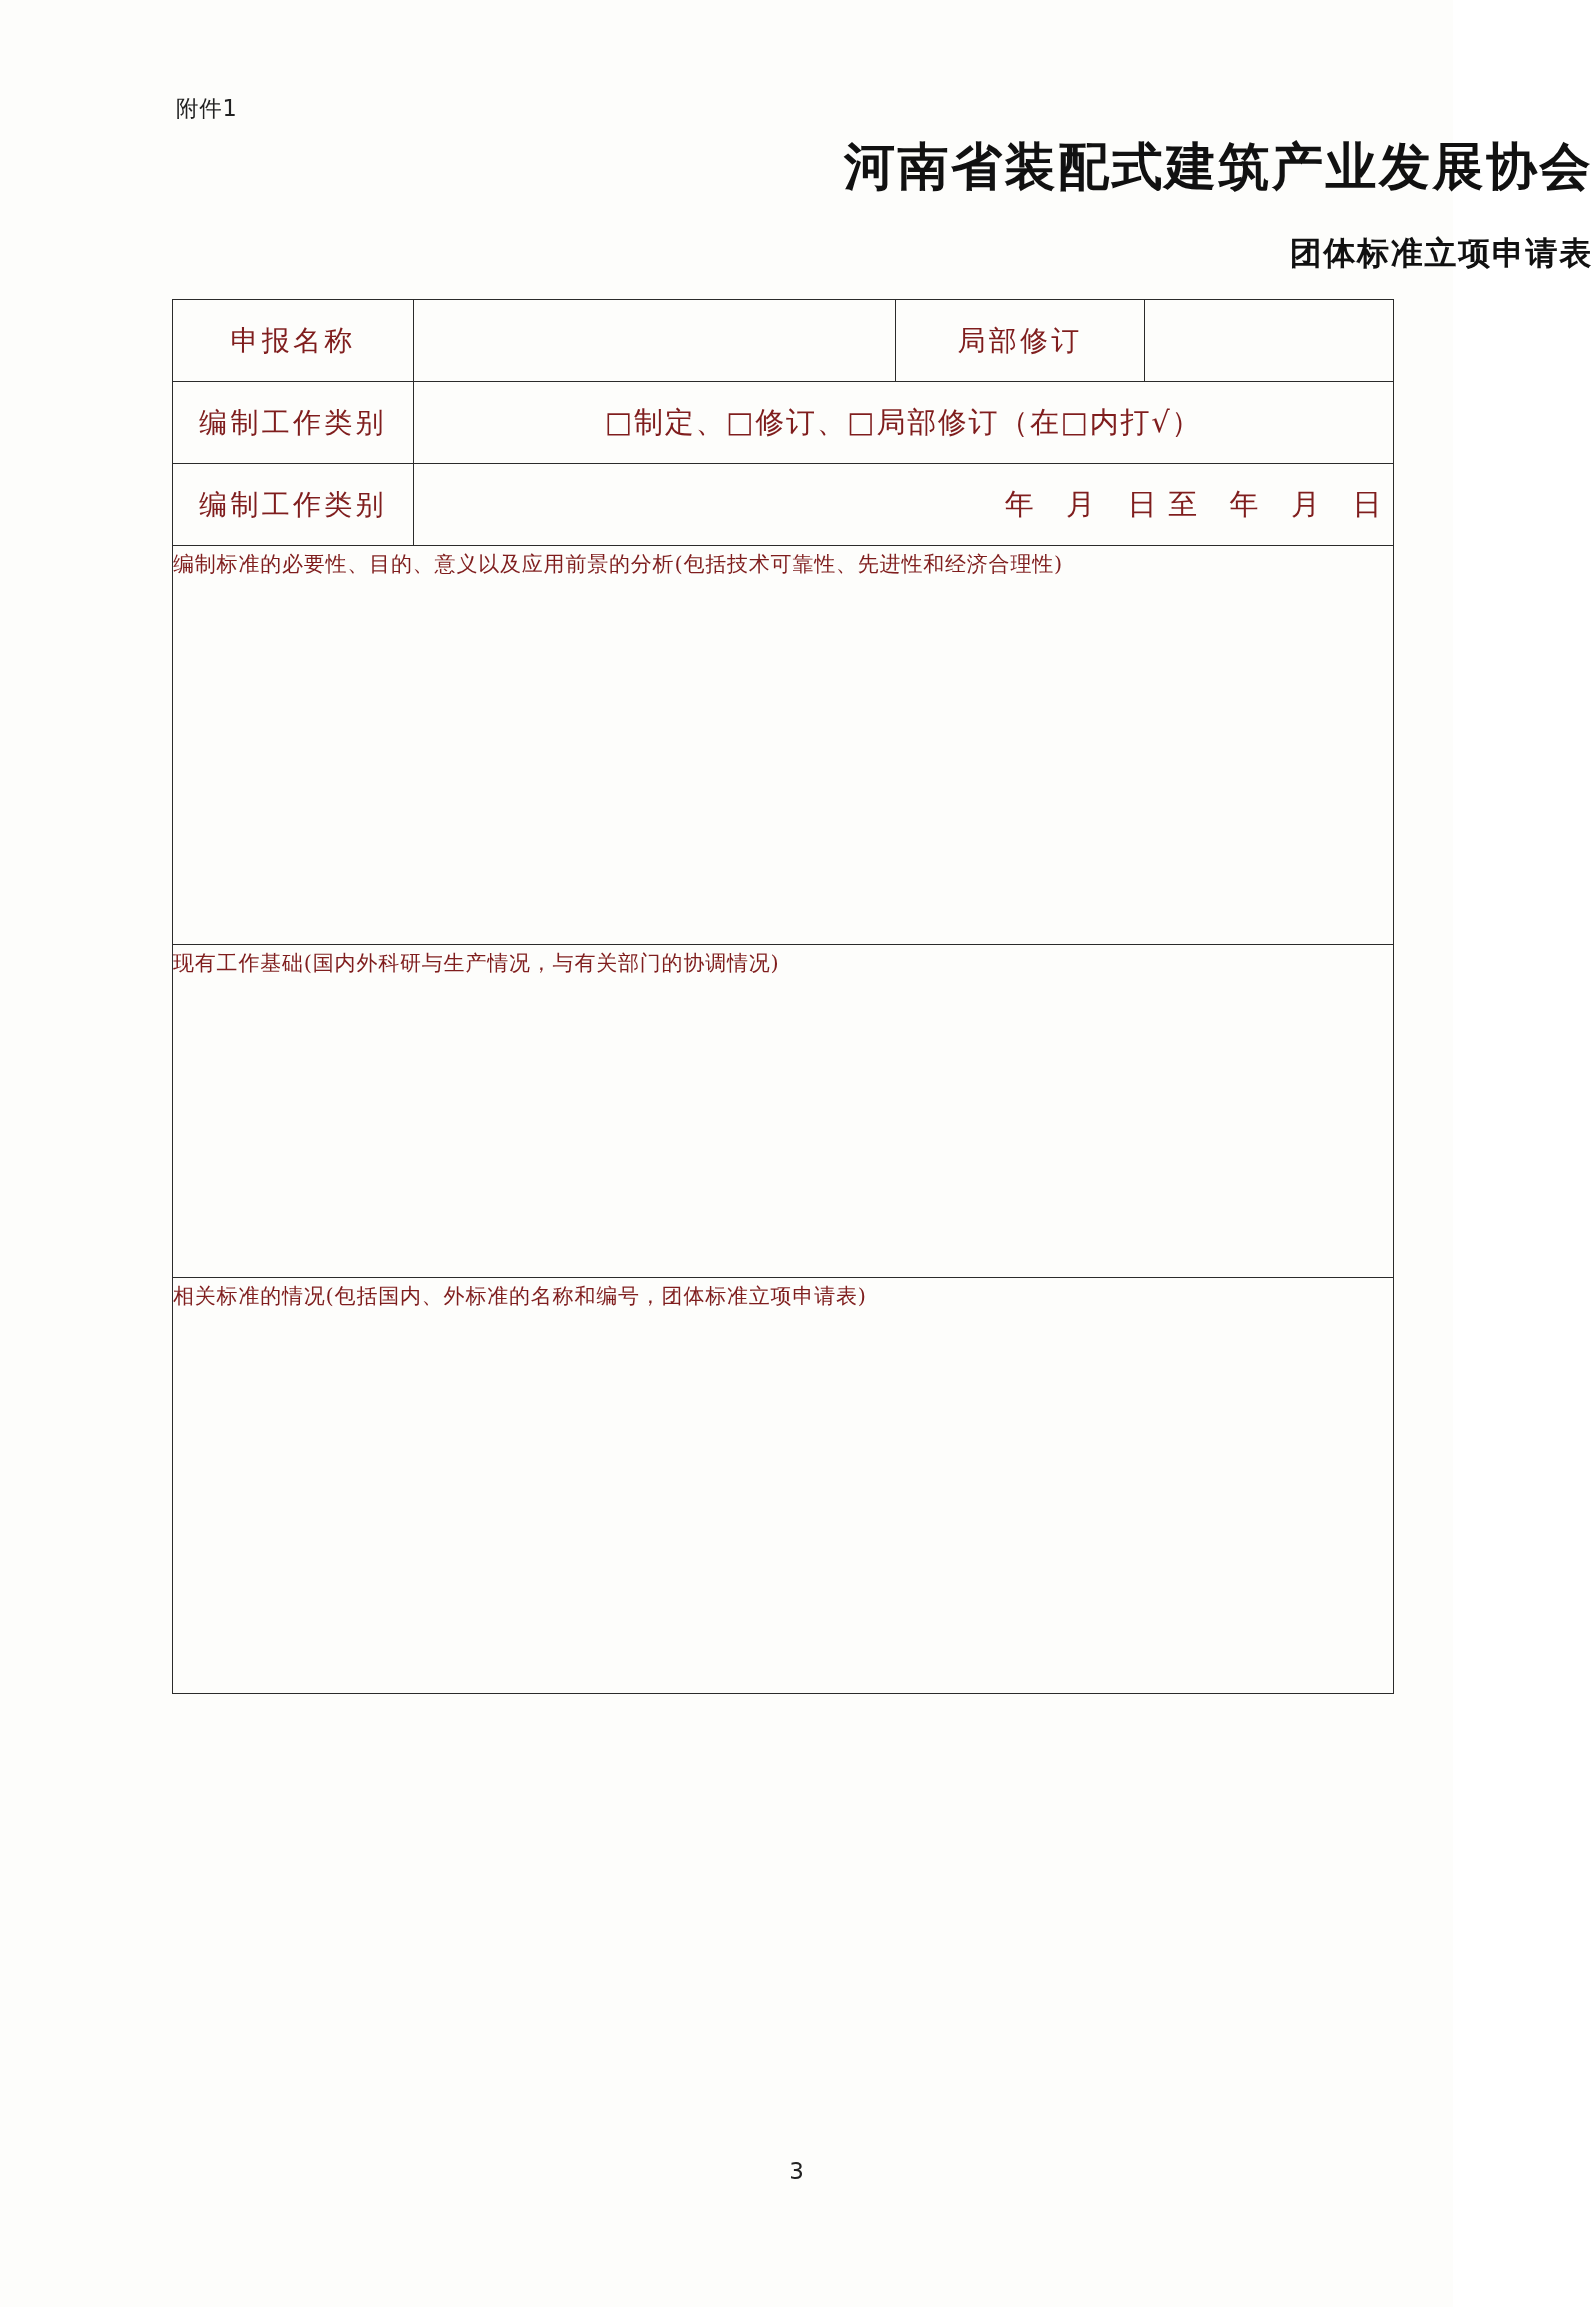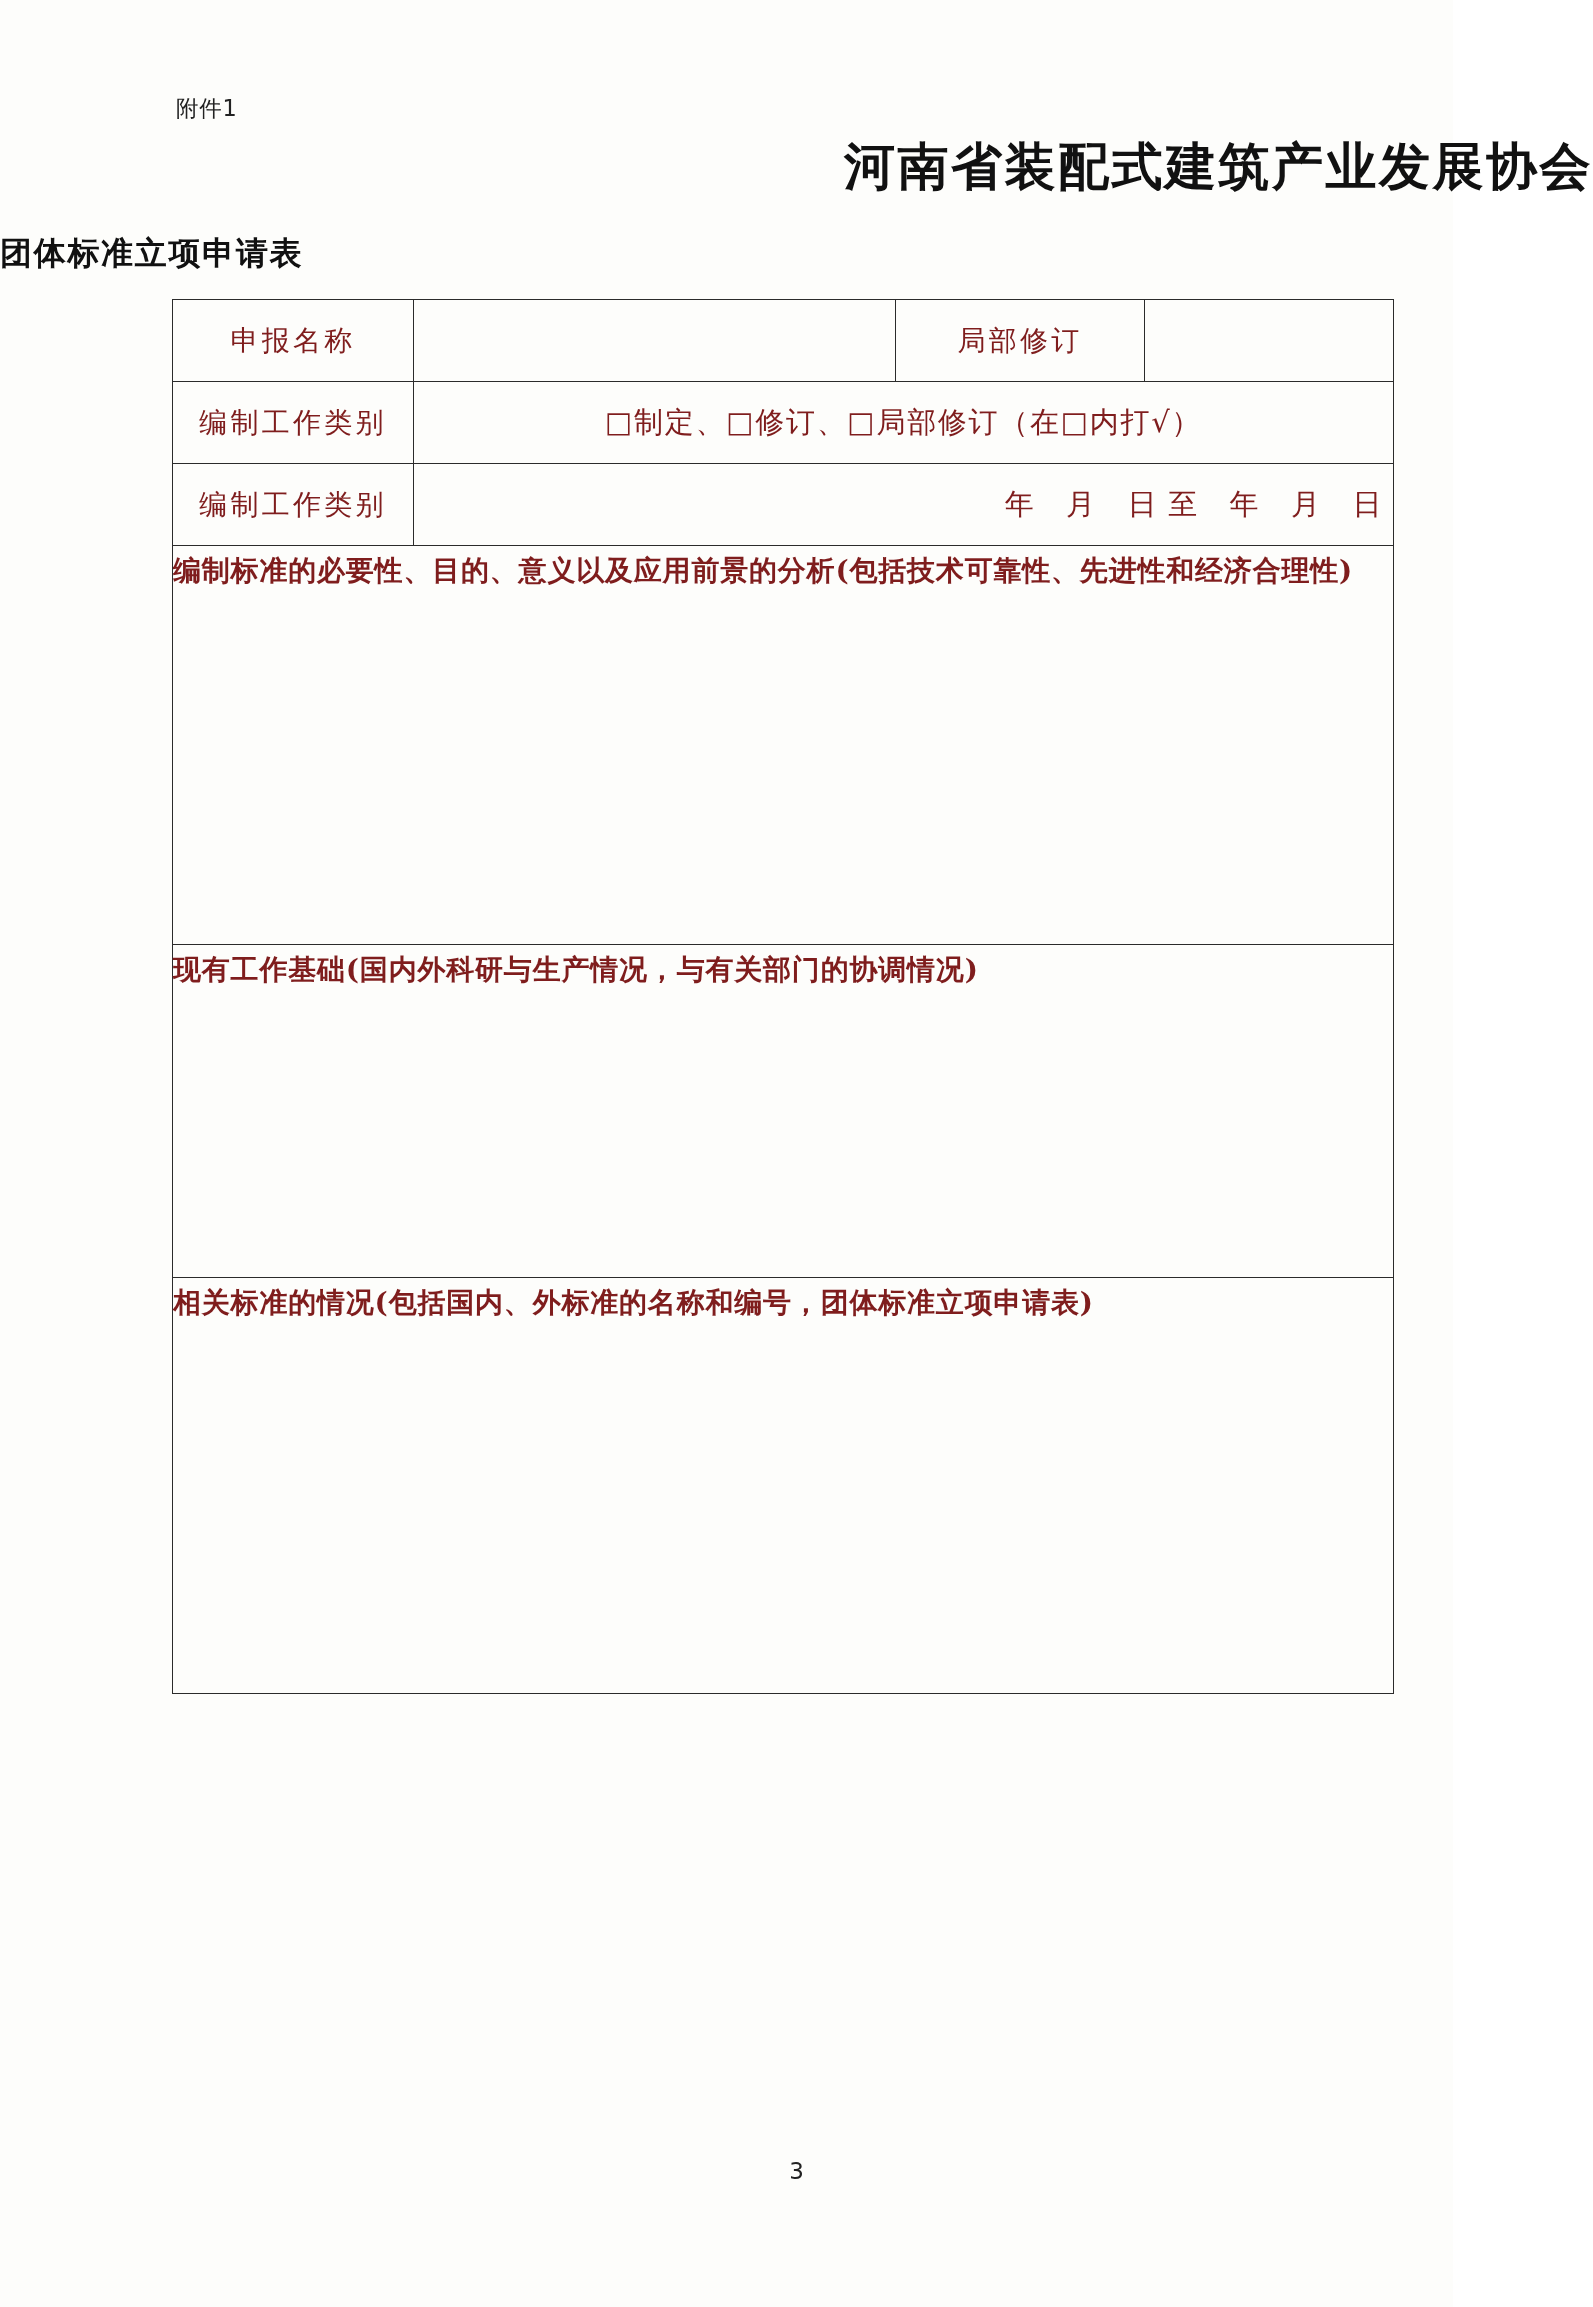--- a/index.html
+++ b/index.html
@@ -41,21 +41,21 @@
     font-weight: bold;
     letter-spacing: 2.5px;
     color: #111;
     font-family: "DejaVu Serif", "Liberation Serif", serif;
   }
   .form-title {
     position: absolute;
     left: 0;
     top: 232px;
     width: 1593px;
-    text-align: left;
+    text-align: right;
     font-size: 32px;
     font-weight: bold;
     letter-spacing: 1.7px;
     color: #111;
   }
   table.form {
     position: absolute;
     left: 172px;
     top: 299px;
     width: 1220px;
@@ -96,25 +96,24 @@
   .time-line {
     display: block;
     text-align: right;
     font-size: 29px;
     letter-spacing: 11.6px;
   }
   .section-cell {
     padding: 21.6px 21.6px 0 21.6px;
   }
   .section-text {
-    font-size: 28px;
+    font-size: 21px;
     line-height: 1.75;
     letter-spacing: 0.8px;
     text-align: justify;
-    font-weight: bold;
   }
   .h-tall-1 { height: 398px; }
   .h-tall-2 { height: 332px; }
   .h-tall-3 { height: 415px; }
   .page-number {
     position: absolute;
     left: 0;
     top: 2158px;
     width: 1593px;
     text-align: center;

